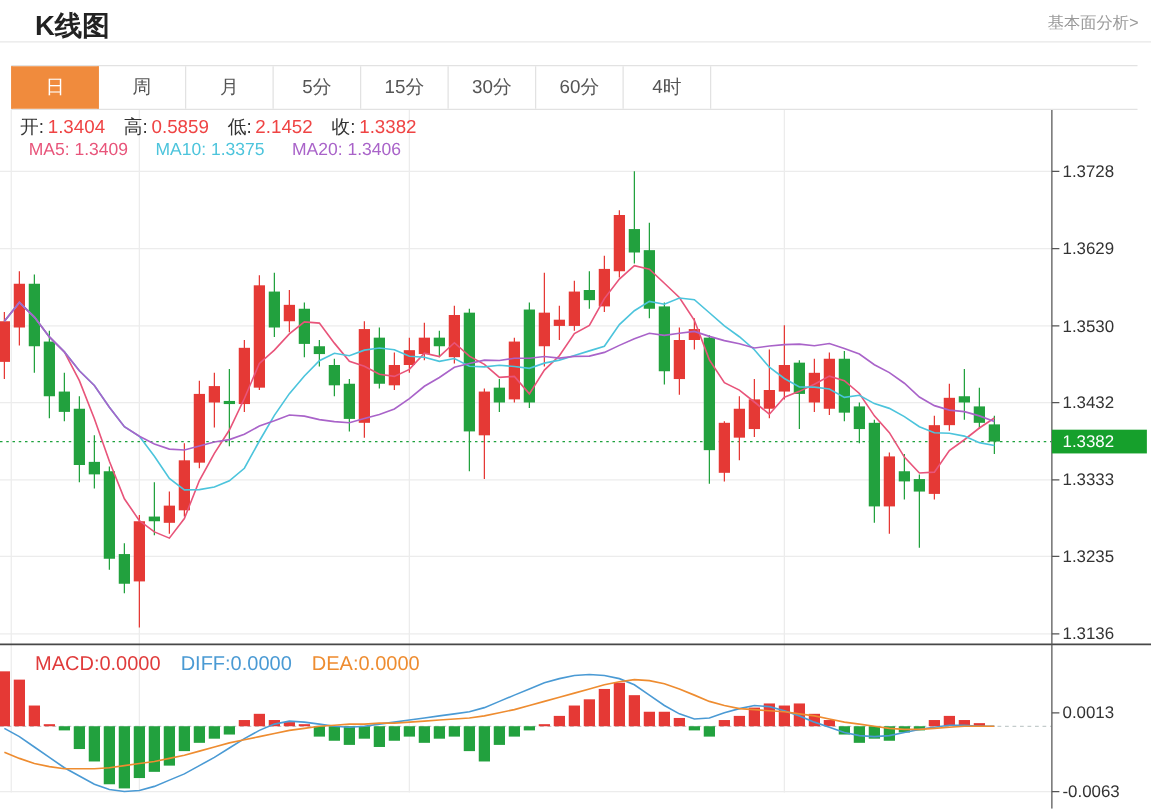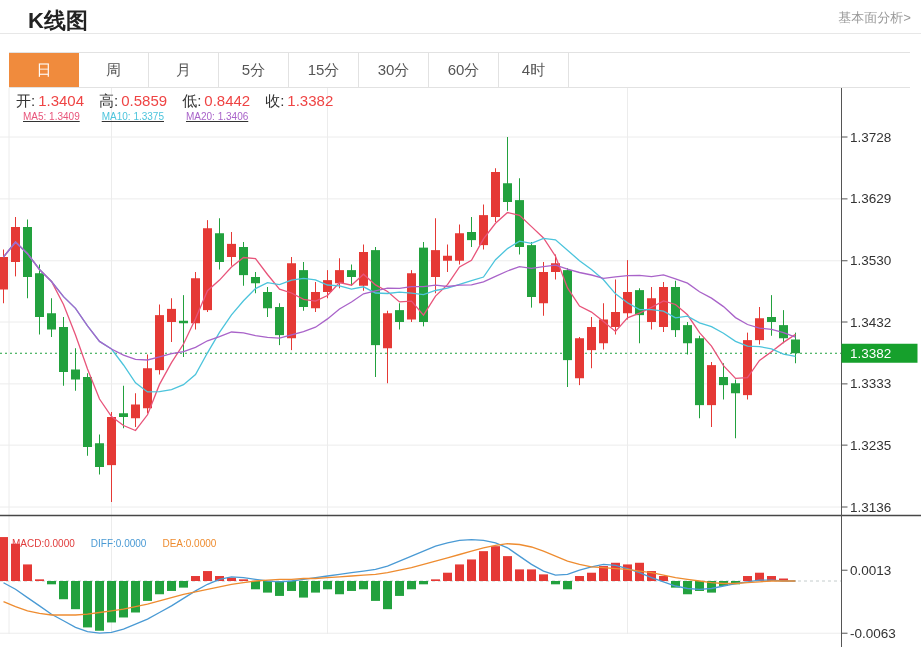--- a/index.html
+++ b/index.html
@@ -10,25 +10,25 @@
   .top-rule{position:absolute;top:33px;left:0;width:921px;border-top:1px solid #e7e7e7;}
   .tabbar{position:absolute;top:52px;left:9px;width:901px;height:36px;box-sizing:border-box;
           border-top:1px solid #e2e2e2;border-bottom:1px solid #e2e2e2;display:flex;background:#fff;}
   .tab{width:70px;height:34px;line-height:34px;text-align:center;font-size:15px;color:#555;
        border-right:1px solid #e2e2e2;box-sizing:border-box;cursor:pointer;flex:0 0 auto;}
   .tab.first{border-left:1px solid #e2e2e2;}
   .tab.selected{background:#f08b3d;color:#fff;border-color:#f08b3d;}
   .ohlc-row{position:absolute;top:92px;left:16px;font-size:15px;z-index:3;white-space:nowrap;}
   .ohlc-row .lbl{color:#333;}
   .ohlc-row .val{color:#ef4444;margin-left:3px;margin-right:15px;text-align:center;}
-  .ma-row{position:absolute;top:111px;left:23px;font-size:10px;z-index:3;white-space:nowrap;text-decoration:underline;}
+  .ma-row{position:absolute;top:111px;left:23px;font-size:14px;z-index:3;white-space:nowrap;}
   .ma-row .ma5{color:#e8547a;margin-right:22px;}
   .ma-row .ma10{color:#4cc4dc;margin-right:22px;}
   .ma-row .ma20{color:#a963c9;}
-  .macd-row{position:absolute;top:523px;left:12px;font-size:10px;z-index:3;white-space:nowrap;margin-top:15px;}
+  .macd-row{position:absolute;top:523px;left:28px;font-size:16px;z-index:3;white-space:nowrap;}
   .macd-row .macd{color:#e03b3b;margin-right:16px;}
   .macd-row .diff{color:#4a9ad4;margin-right:16px;}
   .macd-row .dea{color:#ee8c30;}
   #chart-svg{position:absolute;top:0;left:0;z-index:1;}
 </style>
 </head>
 <body>
 
 <div class="page-title">K线图</div>
 <a class="analysis-link">基本面分析&gt;</a>
@@ -39,21 +39,21 @@
     <div class="tab">周</div>
     <div class="tab">月</div>
     <div class="tab">5分</div>
     <div class="tab">15分</div>
     <div class="tab">30分</div>
     <div class="tab">60分</div>
     <div class="tab">4时</div>
   </div>
 
 <div class="ohlc-row">
-  <span class="lbl">开:</span><span class="val">1.3404</span><span class="lbl">高:</span><span class="val">0.5859</span><span class="lbl">低:</span><span class="val">0.8442</span><span class="lbl">收:</span><span class="val">1.3382</span>
+  <span class="lbl">开:</span><span class="val">1.3404</span><span class="lbl">高:</span><span class="val">0.5859</span><span class="lbl">低:</span><span class="val">2.1452</span><span class="lbl">收:</span><span class="val">1.3382</span>
 </div>
 
 <div class="ma-row">
   <span class="ma5">MA5: 1.3409</span><span class="ma10">MA10: 1.3375</span><span class="ma20">MA20: 1.3406</span>
 </div>
 
 <div class="macd-row">
   <span class="macd">MACD:0.0000</span><span class="diff">DIFF:0.0000</span><span class="dea">DEA:0.0000</span>
 </div>
 

